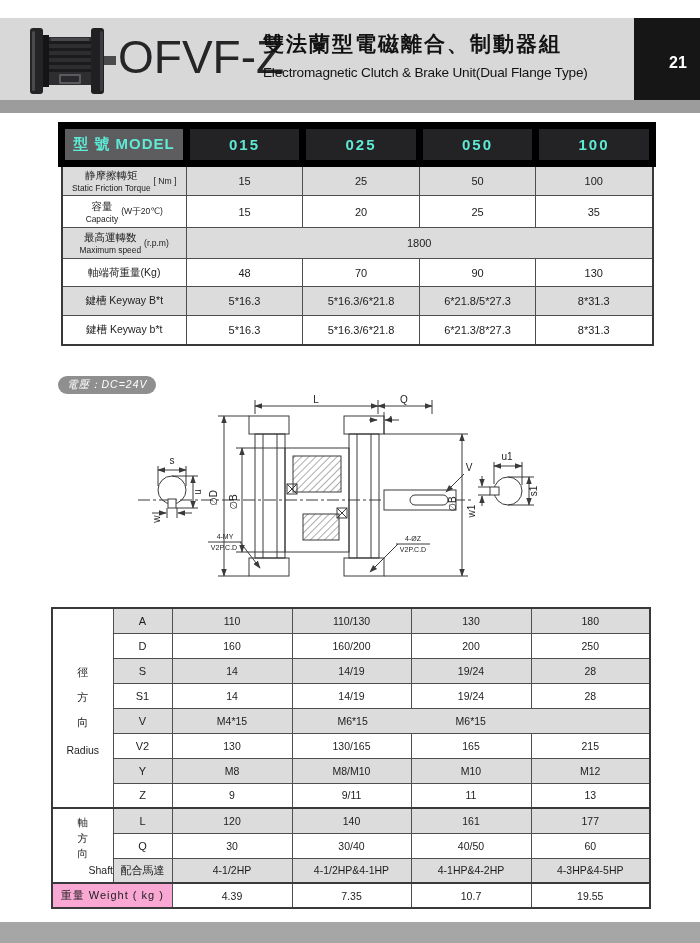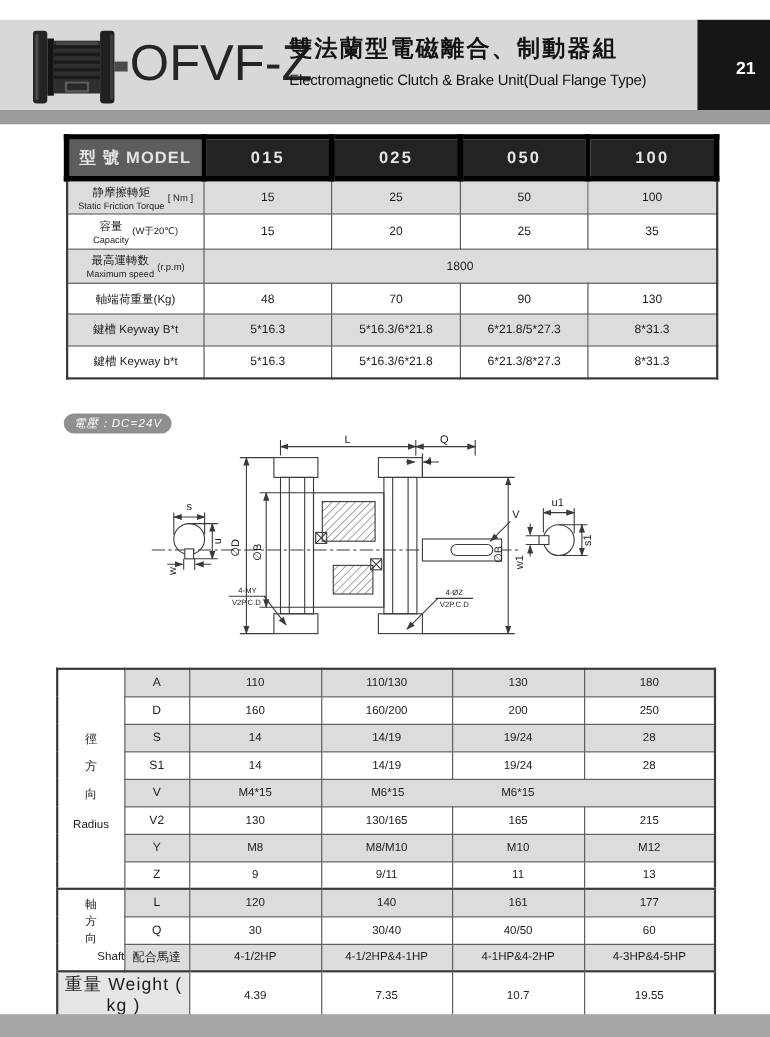--- a/index.html
+++ b/index.html
@@ -19,21 +19,21 @@
 
   
   table{border-collapse:collapse;table-layout:fixed;}
   td,th{border:1px solid #4f4f51;overflow:hidden;}
   tr.shade td{background:var(--row_shade,#dcdcdc);}
 
   
   .spec-wrap{position:absolute;left:58px;top:122px;}
   .spec-table{width:591px;border:2px solid #39393b;}
   .spec-table thead tr{height:38px;}
-  .spec-table th{color:#e5e5e5;font-weight:bold;border:5px solid #000000;}
+  .spec-table th{color:#5eead4;font-weight:bold;border:7px solid #000000;}
   th.model-head-label{background:var(--table_head_gray,#5d5d5f);font-size:15px;letter-spacing:1px;}
   th.model-head{background:var(--table_head_dark,#232325);font-size:15px;letter-spacing:2px;}
   .spec-table td.val{font-size:11px;text-align:center;color:#1c1c1c;background-clip:padding-box;}
   .spec-table td.label-cell{padding:0 2px;}
   .lab-wrap{display:flex;align-items:center;justify-content:center;gap:3px;}
   .lab-lines{display:flex;flex-direction:column;align-items:center;min-width:0;}
   .lab-zh{font-size:10.5px;color:#1c1c1c;white-space:nowrap;}
   .lab-en{font-size:8.4px;color:#1c1c1c;white-space:nowrap;}
   .lab-unit{font-size:8.6px;color:#1c1c1c;white-space:nowrap;}
 
@@ -51,21 +51,21 @@
   .dim-table tr{height:25px;}
   .dim-table td{font-size:10.5px;text-align:center;color:#1c1c1c;}
   .dim-table td.group-cell{background:#fff;vertical-align:middle;}
   .group-stack{display:flex;flex-direction:column;align-items:center;justify-content:center;}
   .g0 .gchar{font-size:11px;line-height:1;margin:7px 0;}
   .g0 .gen{font-size:10.5px;margin-top:9px;}
   .g1 .gchar{font-size:10.5px;line-height:1;margin:2.5px 0;}
   .g1 .gen{font-size:10.5px;margin-top:3px;margin-left:36px;}
   .dim-table td.dim-name{font-size:11px;}
   .dim-table tr.tsep td{border-top:2px solid #39393b;}
-  .dim-table td.foot-label{font-size:16px;letter-spacing:1px;background:#e5e5e5;}
+  .dim-table td.foot-label{font-size:11px;letter-spacing:1px;background:#f9a8d4;}
   .vmerge{display:flex;width:100%;}
   .vmerge span{flex:1;text-align:center;}
 
   
   .footer-bar{position:absolute;left:0;top:922px;width:700px;height:21px;background:var(--footer_bar,#a6a6a6);}
 </style>
 </head>
 <body>
 
 <div class="page">

